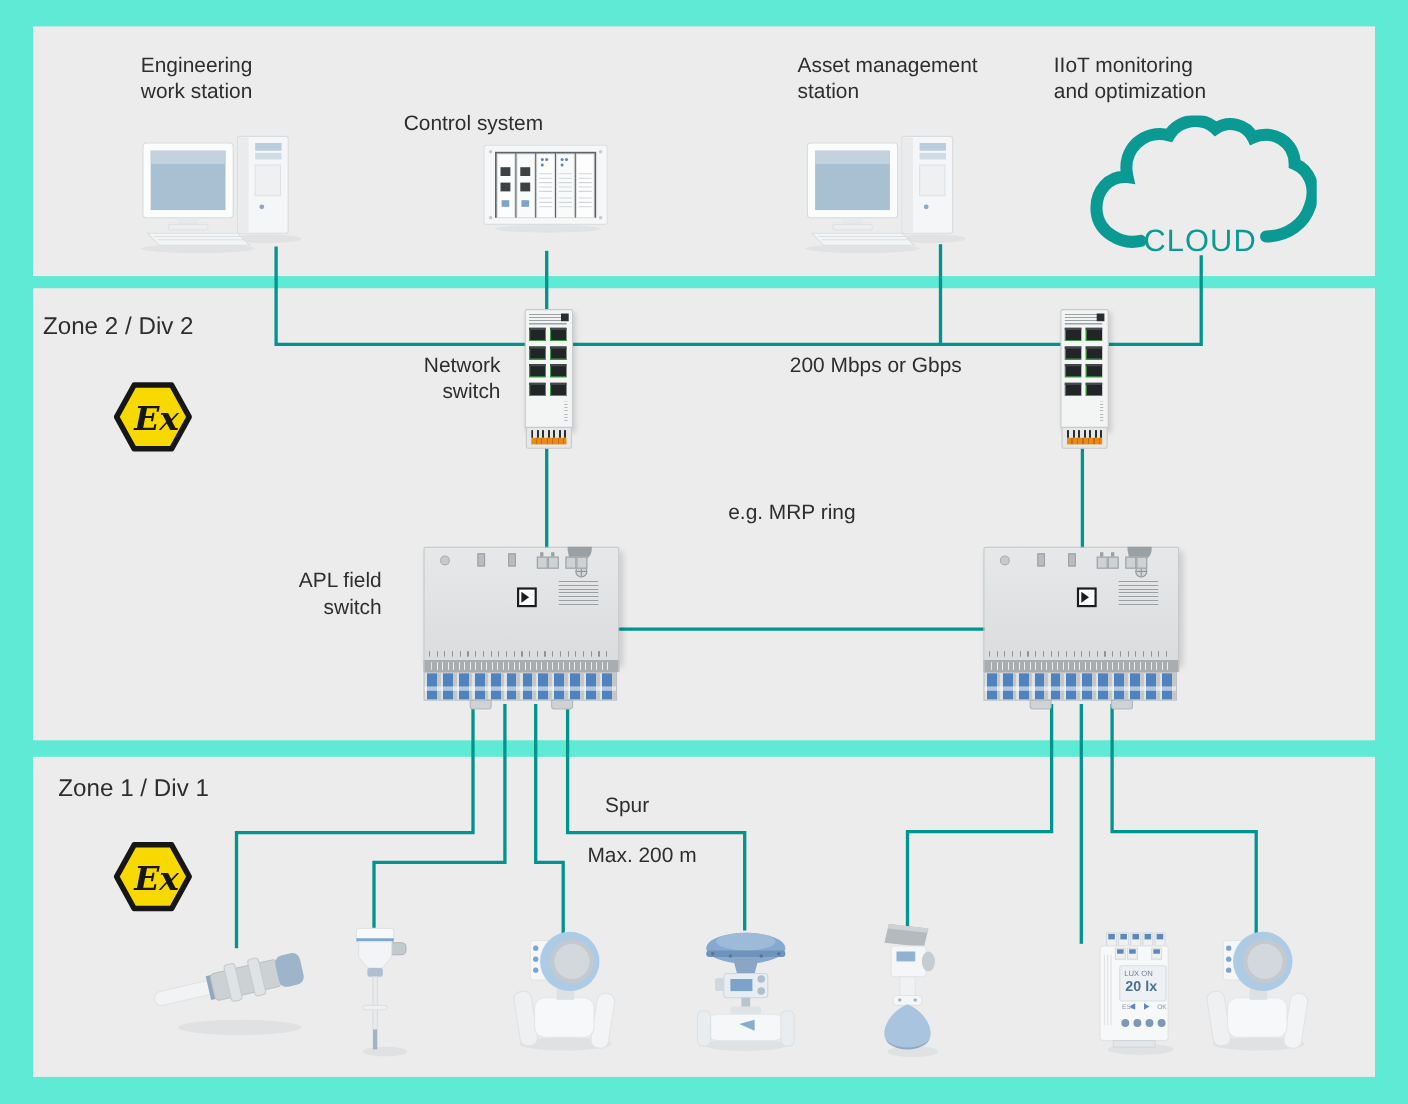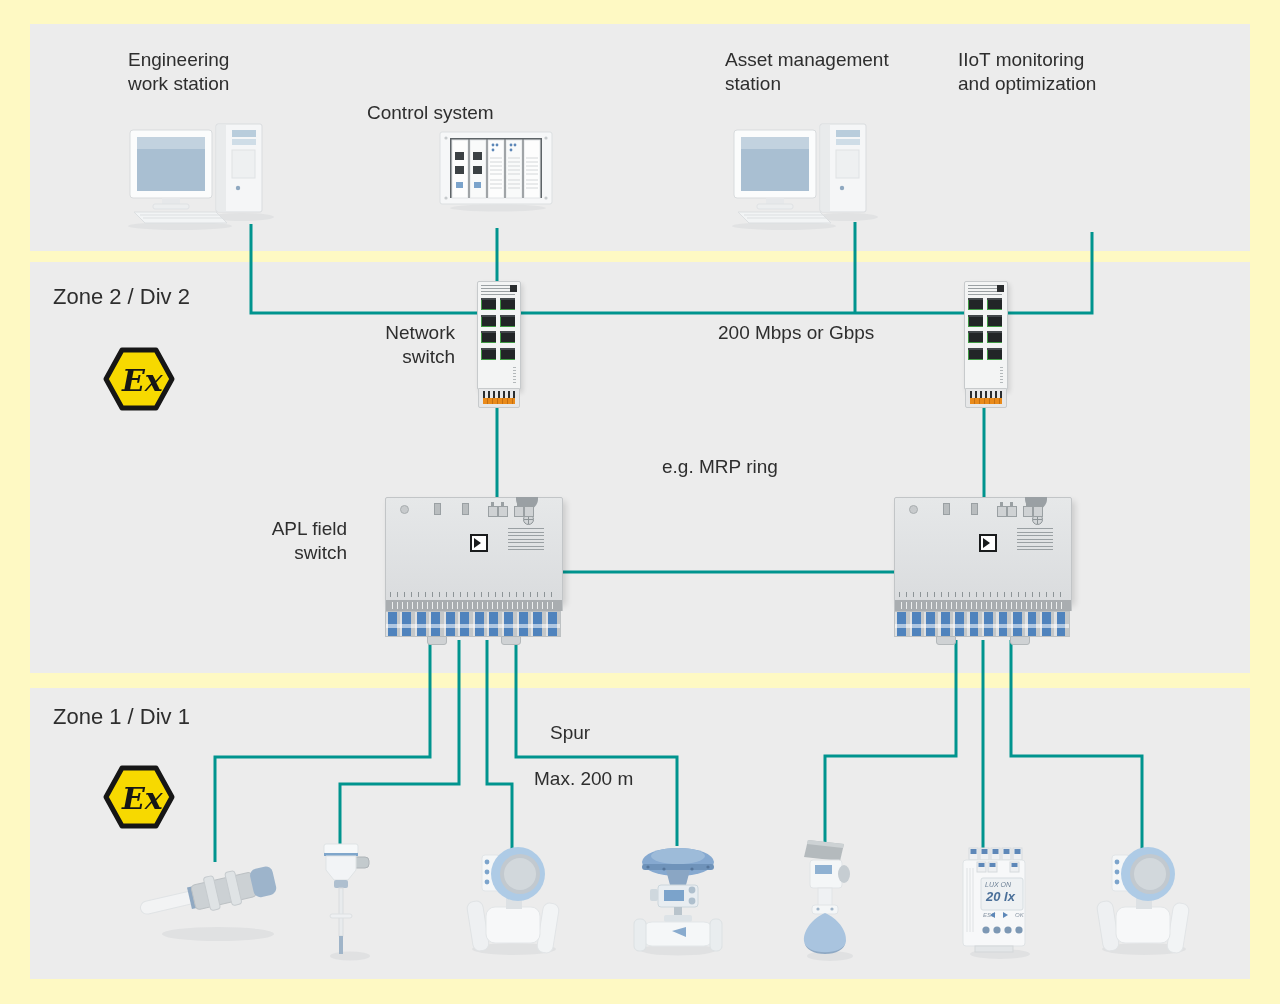--- a/index.html
+++ b/index.html
@@ -1,16 +1,16 @@
 <!DOCTYPE html>
 <html><head>
 <meta charset="utf-8">
 <style>
   html,body{margin:0;padding:0;background:#ffffff;}
-  #canvas{position:relative;width:1280px;height:1004px;background:#fef9c3;overflow:hidden;
+  #canvas{position:relative;width:1280px;height:1004px;background:#5eead4;overflow:hidden;
           font-family:"Liberation Sans",sans-serif;color:#2e2e2e;}
   .band{position:absolute;left:30px;width:1220px;background:#ececec;z-index:0;}
   #band-systems{top:24px;height:227px;}
   #band-zone2{top:262px;height:411px;}
   #band-zone1{top:688px;height:291px;}
   #wires{position:absolute;left:0;top:0;z-index:1;}
   .lbl{position:absolute;z-index:4;font-size:19px;line-height:24px;white-space:pre-line;}
   .zone-title{font-size:22px;line-height:26px;}
   .ra{text-align:right;}
   .dev{position:absolute;z-index:3;}
@@ -98,21 +98,21 @@
   </svg>
 
   <div class="lbl" style="left:128px;top:48px;">Engineering
 work station</div>
   <div class="lbl" style="left:367px;top:62px;margin-top:39px;">Control system</div>
   <div class="lbl" style="left:958px;top:48px;">IIoT monitoring
 and optimization</div>
   <div class="lbl" style="left:725px;top:48px;">Asset management
 station</div>
 
-  <div class="lbl zone-title" style="left:53px;top:284px;">Zone 2 / Div 2</div>
+  <div class="lbl zone-title" style="left:39px;top:284px;">Zone 2 / Div 2</div>
   <div class="lbl ra" style="left:335px;top:321px;width:120px;">Network
 switch</div>
   <div class="lbl" style="left:718px;top:321px;">200 Mbps or Gbps</div>
   <div class="lbl" style="left:662px;top:455px;">e.g. MRP ring</div>
   <div class="lbl ra" style="left:227px;top:517px;width:120px;">APL field
 switch</div>
 
   <div class="lbl zone-title" style="left:53px;top:704px;">Zone 1 / Div 1</div>
   <div class="lbl" style="left:534px;top:721px;margin-left:16px;">Spur</div>
   <div class="lbl" style="left:534px;top:767px;">Max. 200 m</div>
@@ -199,20 +199,26 @@
       <rect x="17" y="19" width="68" height="54" fill="#a9bfd2"></rect>
       <rect x="17" y="19" width="68" height="12" fill="#c2d2df"></rect>
       <rect x="42" y="80" width="18" height="6" fill="#e6e8ea"></rect>
       <rect x="33" y="86" width="36" height="5" rx="2" fill="#eceeef" stroke="#dfe2e4"></rect>
       <path d="M14,94 L96,94 L107,105 L25,105 Z" fill="#f2f4f5" stroke="#dcdfe1"></path>
       <path d="M20,97 L99,97" stroke="#dcdfe1" stroke-width="1"></path>
       <path d="M23,100 L102,100" stroke="#dcdfe1" stroke-width="1"></path>
     </svg>
   </div>
 
+  <div class="dev" style="left:985px;top:105px;width:212px;height:128px;">
+    <svg width="212" height="128" viewBox="0 0 212 128">
+      <path d="M52,114 C34,118 14,106 12,88 C10,68 24,54 40,56 C34,30 56,12 78,18 C86,4 108,0 120,12 C132,4 148,8 154,20 C172,12 192,24 192,44 C206,50 212,66 206,82 C201,98 186,110 166,110" fill="none" stroke="#0a9a93" stroke-width="11" stroke-linecap="round"></path>
+      <text x="106" y="123" text-anchor="middle" font-size="28" letter-spacing="1" fill="#0a9a93" font-family="Liberation Sans, sans-serif">CLOUD</text>
+    </svg>
+  </div>
 
   <div class="dev netswitch" style="left:477px;top:281px;">
     <div class="ns-body">
       <div class="ns-head"></div>
       <div class="ns-logo"></div>
       <div class="ns-ports">
         <i class="port"></i>
           <i class="port"></i>
         <i class="port"></i>
           <i class="port"></i>
@@ -373,21 +379,21 @@
       <ellipse cx="52" cy="36" rx="6" ry="9" fill="#c6cdd2"></ellipse>
       <rect x="26" y="50" width="14" height="18" fill="#eff1f3" stroke="#e1e4e6"></rect>
       <rect x="20" y="67" width="26" height="9" rx="3" fill="#f4f6f7" stroke="#e1e4e6"></rect>
       <circle cx="26" cy="71" r="1.6" fill="#9fb4c8"></circle>
         <circle cx="40" cy="71" r="1.6" fill="#9fb4c8"></circle>
       <ellipse cx="33" cy="105" rx="20" ry="11" fill="#8fa9c4"></ellipse>
       <path d="M33,75 C21,80 11,92 12,103 C13,118 53,118 54,103 C55,92 45,80 33,75 Z" fill="#a9c4df"></path>
     </svg>
   </div>
 
-  <div class="dev" style="left:955px;top:846px;width:82px;height:114px;font-style:italic;">
+  <div class="dev" style="left:992px;top:846px;width:82px;height:114px;">
     <svg width="82" height="114" viewBox="0 0 82 114">
       <ellipse cx="45" cy="108" rx="30" ry="5" fill="#e0e1e2"></ellipse>
       <g>
         <rect x="14" y="2" width="9" height="12" fill="#eef0f2" stroke="#d6dadd"></rect>
           <rect x="15.5" y="3" width="6" height="5" fill="#5d87b8"></rect>
         <rect x="25" y="2" width="9" height="12" fill="#eef0f2" stroke="#d6dadd"></rect>
           <rect x="26.5" y="3" width="6" height="5" fill="#5d87b8"></rect>
         <rect x="36" y="2" width="9" height="12" fill="#eef0f2" stroke="#d6dadd"></rect>
           <rect x="37.5" y="3" width="6" height="5" fill="#5d87b8"></rect>
         <rect x="47" y="2" width="9" height="12" fill="#eef0f2" stroke="#d6dadd"></rect>

